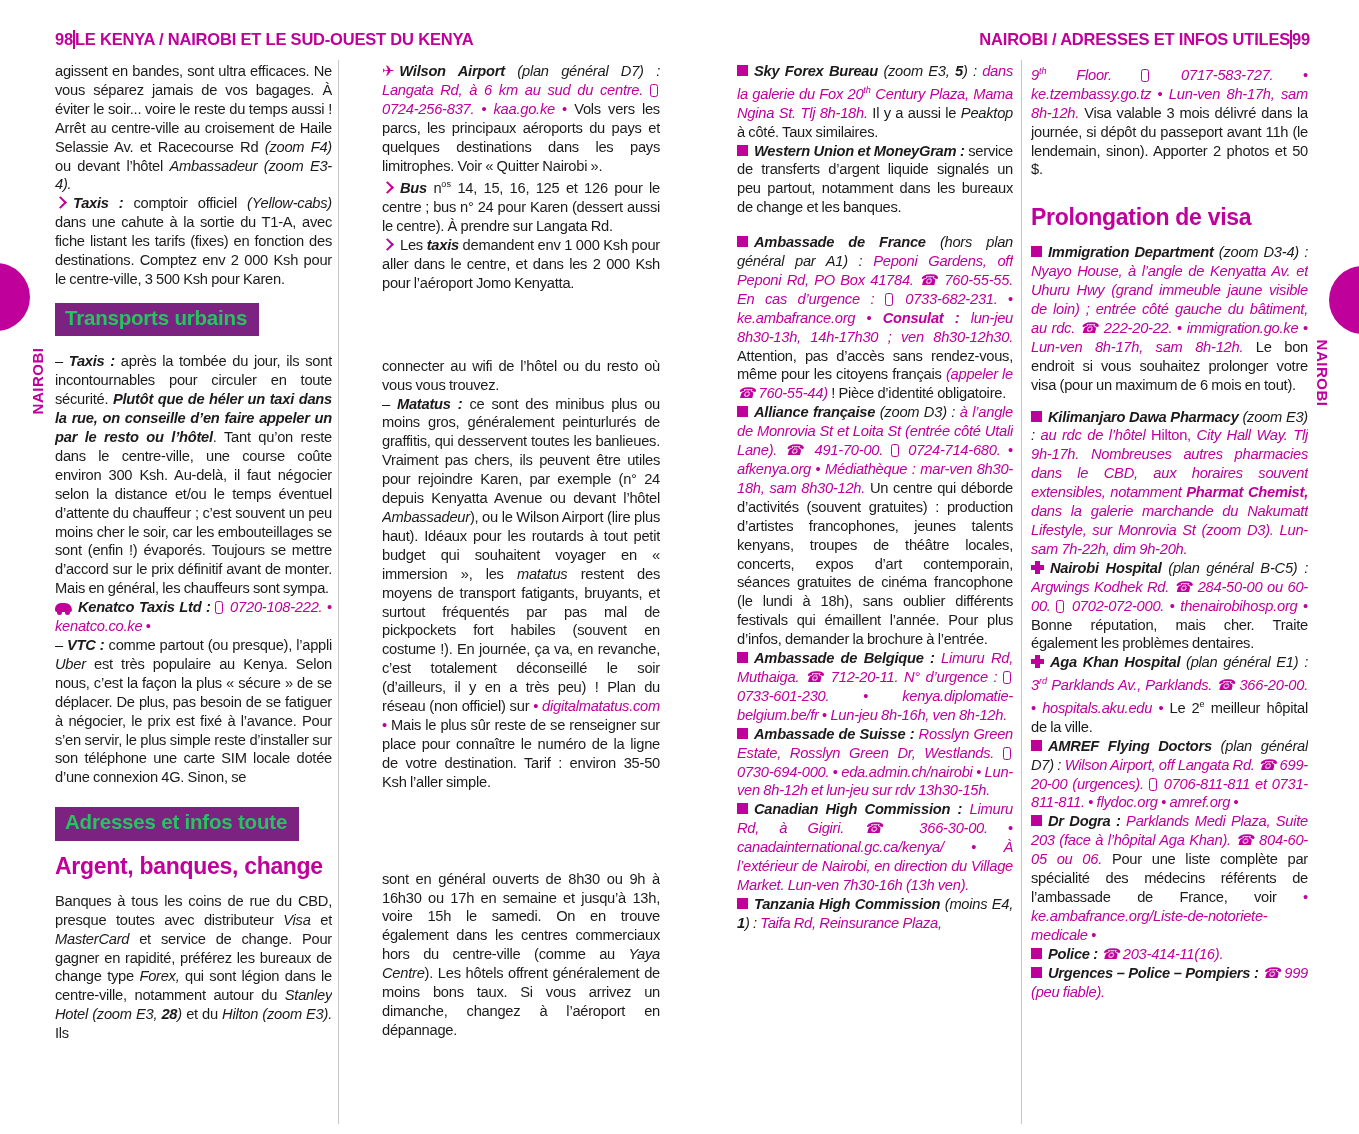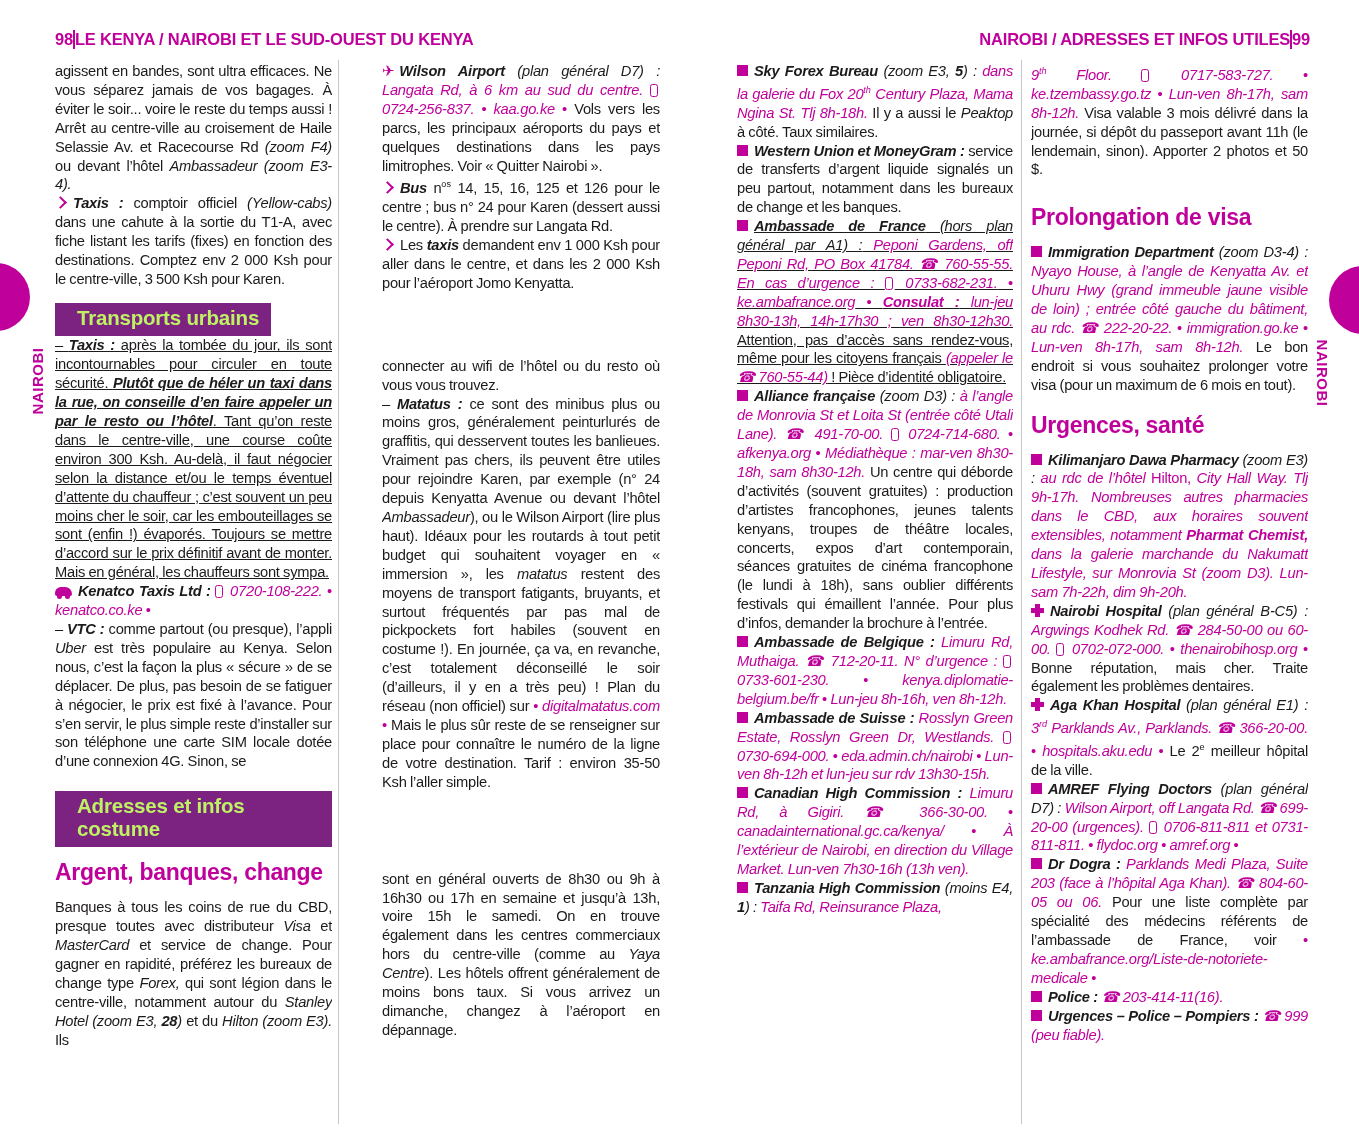--- a/index.html
+++ b/index.html
@@ -42,30 +42,30 @@
     font-size:14.7px;line-height:18.9px;letter-spacing:-0.25px;word-spacing:-0.4px;
     text-align:justify;color:var(--text);
   }
   
   .para .b{font-weight:bold;}
   .para .i{font-style:italic;}
   .para .m{color:var(--magenta);}
   .para .sup{vertical-align:super;font-size:62%;letter-spacing:0;}
   
   .secbar{
-    display:inline-block;background:var(--purple);color:#bef264;
+    display:inline-block;background:var(--purple);color:#22c55e;
     font-weight:bold;font-size:20.5px;letter-spacing:-0.2px;
-    padding:4px 12px 7px 22px;line-height:1.1;
+    padding:4px 12px 7px 10px;line-height:1.1;
   }
   
   .mh{
     color:var(--magenta);font-weight:bold;font-size:23px;letter-spacing:-0.3px;
     line-height:25px;
   }.mt13{margin-top:13px;}.mt14{margin-top:14px;}
-  .mt16{margin-top:0;text-decoration:underline;}.mt18{margin-top:18px;}.mt20{margin-top:20px;}
+  .mt16{margin-top:16px;}.mt18{margin-top:18px;}.mt20{margin-top:20px;}
   .mt24{margin-top:24px;}.mt26{margin-top:26px;}
   
   .ic{display:inline-block;}
   .ic-square{width:11px;height:11px;background:var(--magenta);margin-right:6px;}
   .ic-arrow{
     width:9px;height:9px;border-top:2.6px solid var(--magenta);border-right:2.6px solid var(--magenta);
     transform:rotate(45deg);margin:0 8px 0 1px;vertical-align:1px;
   }
   .ic-mobile{
     width:8px;height:13px;border:1.5px solid var(--magenta);border-radius:2.5px;
@@ -110,21 +110,21 @@
 <div class="colrule" id="rule-left-page"></div>
 <div class="colrule" id="rule-right-page"></div>
 
 <div class="col" id="col1">
   <p class="para"><span>agissent en bandes, sont ultra efficaces. Ne vous séparez jamais de vos bagages. À éviter le soir... voire le reste du temps aussi ! Arrêt au centre-ville au croisement de Haile Selassie Av. et Racecourse Rd </span><span class="i">(zoom F4)</span><span> ou devant l’hôtel </span><span class="i">Ambassadeur (zoom E3-4).</span></p>
   <p class="para"><span class="ic ic-arrow"></span><span class="b i">Taxis :</span><span> comptoir officiel </span><span class="i">(Yellow-cabs)</span><span> dans une cahute à la sortie du T1-A, avec fiche listant les tarifs (fixes) en fonction des destinations. Comptez env 2 000 Ksh pour le centre-ville, 3 500 Ksh pour Karen.</span></p>
   <div class="secbar mt14">Transports urbains</div>
   <p class="para mt16"><span>– </span><span class="b i">Taxis :</span><span> après la tombée du jour, ils sont incontournables pour circuler en toute sécurité. </span><span class="b i">Plutôt que de héler un taxi dans la rue, on conseille d’en faire appeler un par le resto ou l’hôtel</span><span>. Tant qu’on reste dans le centre-ville, une course coûte environ 300 Ksh. Au-delà, il faut négocier selon la distance et/ou le temps éventuel d’attente du chauffeur ; c’est souvent un peu moins cher le soir, car les embouteillages se sont (enfin !) évaporés. Toujours se mettre d’accord sur le prix définitif avant de monter. Mais en général, les chauffeurs sont sympa.</span></p>
   <p class="para"><span class="ic ic-car"></span><span class="b i">Kenatco Taxis Ltd :</span><span class="m"> </span><span class="ic ic-mobile"></span><span class="m i"> 0720-108-222.</span><span class="m"> • </span><span class="m i">kenatco.co.ke</span><span class="m"> •</span></p>
   <p class="para"><span>– </span><span class="b i">VTC :</span><span> comme partout (ou presque), l’appli </span><span class="i">Uber</span><span> est très populaire au Kenya. Selon nous, c’est la façon la plus « sécure » de se déplacer. De plus, pas besoin de se fatiguer à négocier, le prix est fixé à l’avance. Pour s’en servir, le plus simple reste d’installer sur son téléphone une carte SIM locale dotée d’une connexion 4G. Sinon, se</span></p>
-  <div class="secbar mt20">Adresses et infos costume</div>
+  <div class="secbar mt20">Adresses et infos toute</div>
   <h2 class="mh mt13">Argent, banques, change</h2>
   <p class="para mt13"><span>Banques à tous les coins de rue du CBD, presque toutes avec distributeur </span><span class="i">Visa</span><span> et </span><span class="i">MasterCard</span><span> et service de change. Pour gagner en rapidité, préférez les bureaux de change type </span><span class="i">Forex,</span><span> qui sont légion dans le centre-ville, notamment autour du </span><span class="i">Stanley Hotel (zoom E3, </span><span class="b i">28</span><span class="i">)</span><span> et du </span><span class="i">Hilton (zoom E3).</span><span> Ils</span></p>
 </div>
 
 <div class="col" id="col2">
   <p class="para"><span class="ic ic-plane"></span><span class="b i">Wilson Airport</span><span class="i"> (plan général D7) :</span><span class="m i"> Langata Rd, à 6 km au sud du centre. </span><span class="ic ic-mobile"></span><span class="m i"> 0724-256-837.</span><span class="m"> • </span><span class="m i">kaa.go.ke</span><span class="m"> • </span><span>Vols vers les parcs, les principaux aéroports du pays et quelques destinations dans les pays limitrophes. Voir « Quitter Nairobi ».</span></p>
   <p class="para"><span class="ic ic-arrow"></span><span class="b i">Bus</span><span> n</span><span class="sup">os</span><span> 14, 15, 16, 125 et 126 pour le centre ; bus n° 24 pour Karen (dessert aussi le centre). À prendre sur Langata Rd.</span></p>
   <p class="para"><span class="ic ic-arrow"></span><span>Les </span><span class="b i">taxis</span><span> demandent env 1 000 Ksh pour aller dans le centre, et dans les 2 000 Ksh pour l’aéroport Jomo Kenyatta.</span></p>
   <div style="height:64px;"></div>
   <p class="para"><span>connecter au wifi de l’hôtel ou du resto où vous vous trouvez.</span></p>
@@ -141,21 +141,20 @@
   <p class="para"><span class="ic ic-square"></span><span class="b i">Ambassade de Belgique :</span><span class="m i"> Limuru Rd, Muthaiga. ☎ 712-20-11. N° d’urgence : </span><span class="ic ic-mobile"></span><span class="m i"> 0733-601-230.</span><span class="m"> • </span><span class="m i">kenya.diplomatie-belgium.be/fr</span><span class="m"> • </span><span class="m i">Lun-jeu 8h-16h, ven 8h-12h.</span></p>
   <p class="para"><span class="ic ic-square"></span><span class="b i">Ambassade de Suisse :</span><span class="m i"> Rosslyn Green Estate, Rosslyn Green Dr, Westlands. </span><span class="ic ic-mobile"></span><span class="m i"> 0730-694-000.</span><span class="m"> • </span><span class="m i">eda.admin.ch/nairobi</span><span class="m"> • </span><span class="m i">Lun-ven 8h-12h et lun-jeu sur rdv 13h30-15h.</span></p>
   <p class="para"><span class="ic ic-square"></span><span class="b i">Canadian High Commission :</span><span class="m i"> Limuru Rd, à Gigiri. ☎ 366-30-00.</span><span class="m"> • </span><span class="m i">canadainternational.gc.ca/kenya/</span><span class="m"> • </span><span class="m i">À l’extérieur de Nairobi, en direction du Village Market. Lun-ven 7h30-16h (13h ven).</span></p>
   <p class="para"><span class="ic ic-square"></span><span class="b i">Tanzania High Commission</span><span class="i"> (moins E4, </span><span class="b i">1</span><span class="i">) :</span><span class="m i"> Taifa Rd, Reinsurance Plaza,</span></p>
 </div>
 
 <div class="col" id="col4">
   <p class="para"><span class="m i">9</span><span class="m i sup">th</span><span class="m i"> Floor. </span><span class="ic ic-mobile"></span><span class="m i"> 0717-583-727.</span><span class="m"> • </span><span class="m i">ke.tzembassy.go.tz</span><span class="m"> • </span><span class="m i">Lun-ven 8h-17h, sam 8h-12h.</span><span> Visa valable 3 mois délivré dans la journée, si dépôt du passeport avant 11h (le lendemain, sinon). Apporter 2 photos et 50 $.</span></p>
   <h2 class="mh mt26">Prolongation de visa</h2>
   <p class="para mt13"><span class="ic ic-square"></span><span class="b i">Immigration Department</span><span class="i"> (zoom D3-4) :</span><span class="m i"> Nyayo House, à l’angle de Kenyatta Av. et Uhuru Hwy (grand immeuble jaune visible de loin) ; entrée côté gauche du bâtiment, au rdc. ☎ 222-20-22.</span><span class="m"> • </span><span class="m i">immigration.go.ke</span><span class="m"> • </span><span class="m i">Lun-ven 8h-17h, sam 8h-12h.</span><span> Le bon endroit si vous souhaitez prolonger votre visa (pour un maximum de 6 mois en tout).</span></p>
-  <h2 class="mh mt18">Urgences, santé</h2>
   <p class="para mt13"><span class="ic ic-square"></span><span class="b i">Kilimanjaro Dawa Pharmacy</span><span class="i"> (zoom E3) :</span><span class="m i"> au rdc de l’hôtel </span><span class="m">Hilton,</span><span class="m i"> City Hall Way. Tlj 9h-17h. Nombreuses autres pharmacies dans le CBD, aux horaires souvent extensibles, notamment </span><span class="m b i">Pharmat Chemist,</span><span class="m i"> dans la galerie marchande du Nakumatt Lifestyle, sur Monrovia St (zoom D3). Lun-sam 7h-22h, dim 9h-20h.</span></p>
   <p class="para"><span class="ic ic-cross"></span><span class="b i">Nairobi Hospital</span><span class="i"> (plan général B-C5) :</span><span class="m i"> Argwings Kodhek Rd. ☎ 284-50-00 ou 60-00. </span><span class="ic ic-mobile"></span><span class="m i"> 0702-072-000.</span><span class="m"> • </span><span class="m i">thenairobihosp.org</span><span class="m"> • </span><span>Bonne réputation, mais cher. Traite également les problèmes dentaires.</span></p>
   <p class="para"><span class="ic ic-cross"></span><span class="b i">Aga Khan Hospital</span><span class="i"> (plan général E1) :</span><span class="m i"> 3</span><span class="m i sup">rd</span><span class="m i"> Parklands Av., Parklands. ☎ 366-20-00.</span><span class="m"> • </span><span class="m i">hospitals.aku.edu</span><span class="m"> • </span><span>Le 2</span><span class="sup">e</span><span> meilleur hôpital de la ville.</span></p>
   <p class="para"><span class="ic ic-square"></span><span class="b i">AMREF Flying Doctors</span><span class="i"> (plan général D7) :</span><span class="m i"> Wilson Airport, off Langata Rd. ☎ 699-20-00 (urgences). </span><span class="ic ic-mobile"></span><span class="m i"> 0706-811-811 et 0731-811-811.</span><span class="m"> • </span><span class="m i">flydoc.org</span><span class="m"> • </span><span class="m i">amref.org</span><span class="m"> •</span></p>
   <p class="para"><span class="ic ic-square"></span><span class="b i">Dr Dogra :</span><span class="m i"> Parklands Medi Plaza, Suite 203 (face à l’hôpital Aga Khan). ☎ 804-60-05 ou 06.</span><span> Pour une liste complète par spécialité des médecins référents de l’ambassade de France, voir</span><span class="m"> • </span><span class="m i">ke.ambafrance.org/Liste-de-notoriete-medicale</span><span class="m"> •</span></p>
   <p class="para"><span class="ic ic-square"></span><span class="b i">Police :</span><span class="m i"> ☎ 203-414-11(16).</span></p>
   <p class="para"><span class="ic ic-square"></span><span class="b i">Urgences – Police – Pompiers :</span><span class="m i"> ☎ 999 (peu fiable).</span></p>
 </div>
 
 </body></html>

